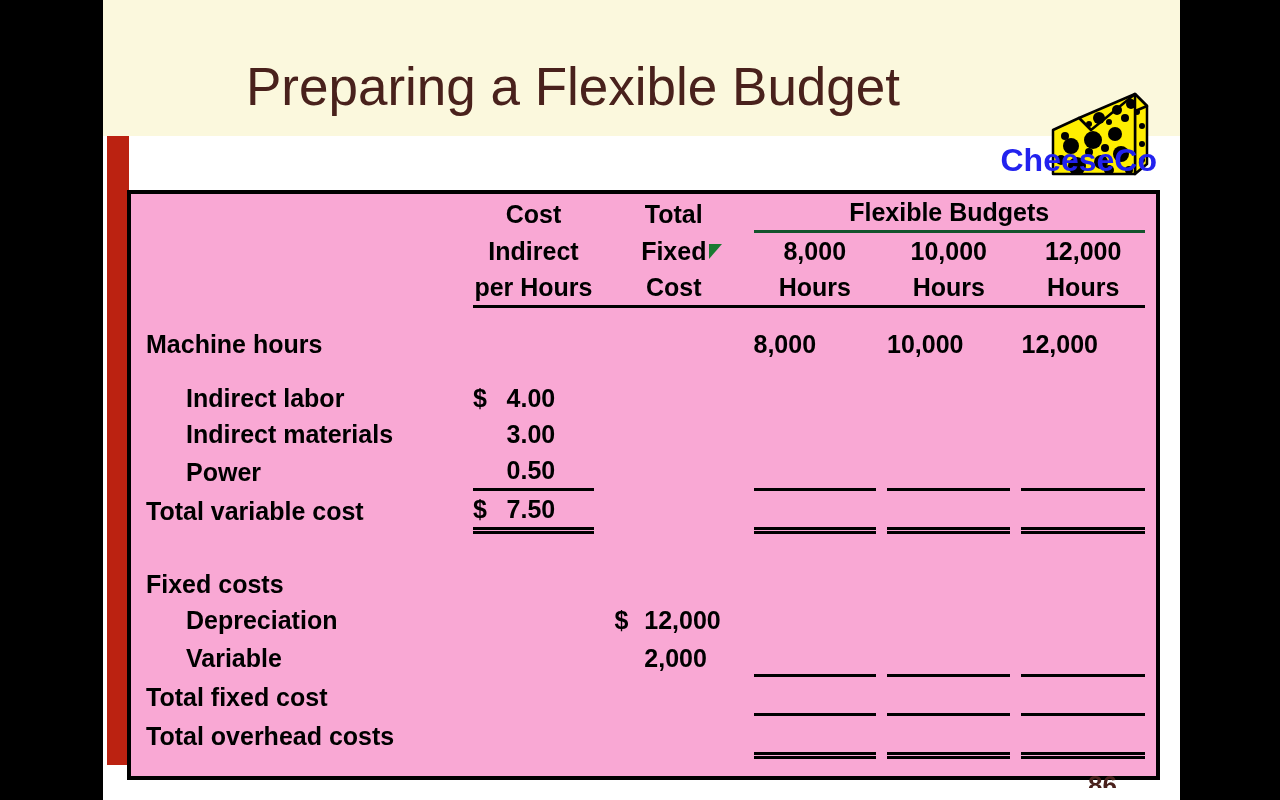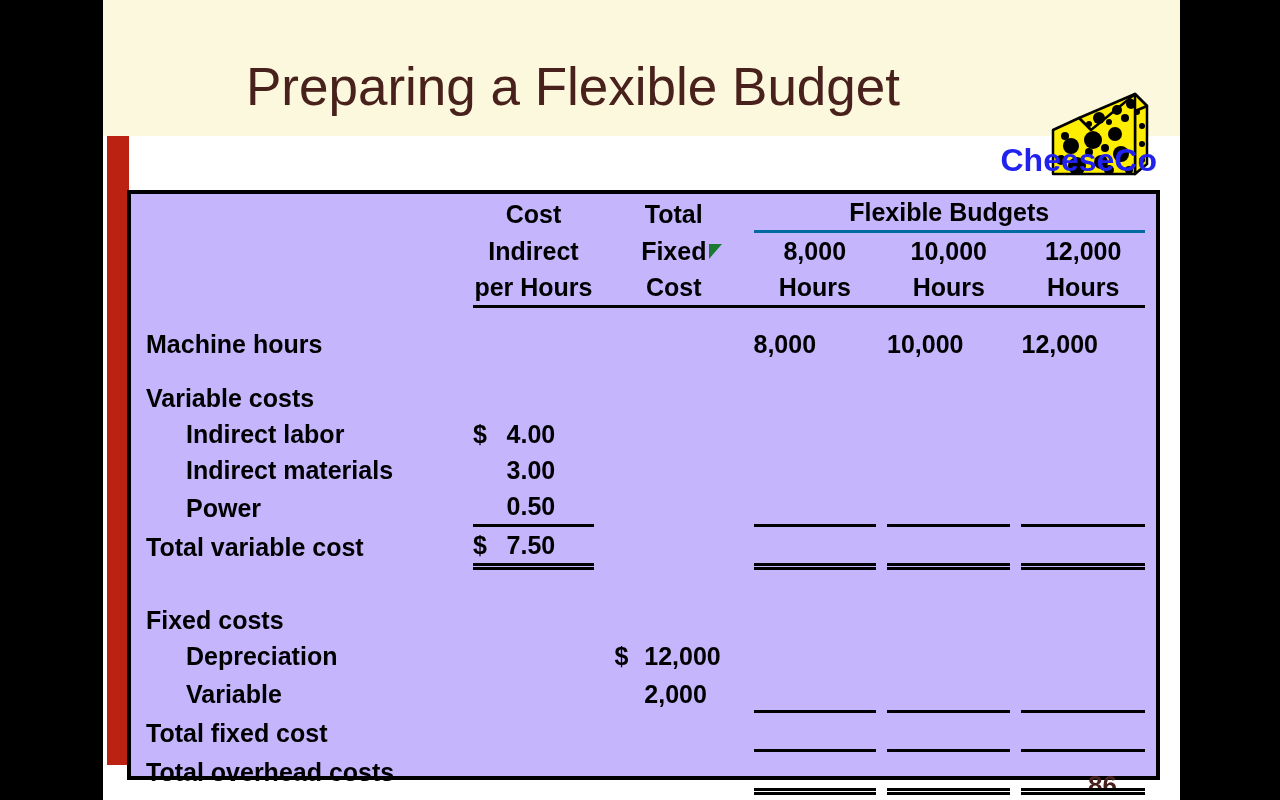--- a/index.html
+++ b/index.html
@@ -79,21 +79,21 @@
     white-space: nowrap;
   }
 
   
   #budget-panel {
     position: absolute;
     left: 24px;
     top: 190px;
     width: 1033px;
     height: 590px;
-    background: #c4b5fd;
+    background: #f9a8d4;
     border: 4px solid #000000;
     box-sizing: border-box;
   }
 
   .tbl {
     position: absolute;
     left: 0;
     top: 0;
     width: 100%;
     border-collapse: collapse;
@@ -135,21 +135,21 @@
     left: 0; right: 0;
     bottom: -7px;
     border-bottom: 3px solid #000000;
   }
 
   .spacer-row td { height: 18px; line-height: 18px; }
 
   .indent1 { padding-left: 55px !important; }
 
   
-  .flexhdr-underline { border-bottom: 3px solid #0369a1; }
+  .flexhdr-underline { border-bottom: 3px solid #14532d; }
 
   
   .hdr-bottom-rule { border-bottom: 3px solid #000000; }
 
   
   #green-marker {
     position: absolute;
     left: 578px;
     top: 50px;
     width: 0;
@@ -300,36 +300,20 @@
         <td>10,000</td>
         <td></td>
         <td>12,000</td>
         <td></td>
       </tr>
 
       <tr class="spacer-row">
             <td colspan="14"></td>
           </tr>
 
-      <tr>
-        <td class="c-label">Variable costs</td>
-        <td></td>
-            <td></td>
-            <td></td>
-            <td></td>
-            <td></td>
-            <td></td>
-            <td></td>
-        <td></td>
-            <td></td>
-            <td></td>
-            <td></td>
-            <td></td>
-            <td></td>
-      </tr>
 
       <tr>
         <td class="c-label indent1">Indirect labor</td>
         <td></td>
         <td>$</td>
         <td>4.00</td>
         <td></td>
             <td></td>
             <td></td>
             <td></td>

